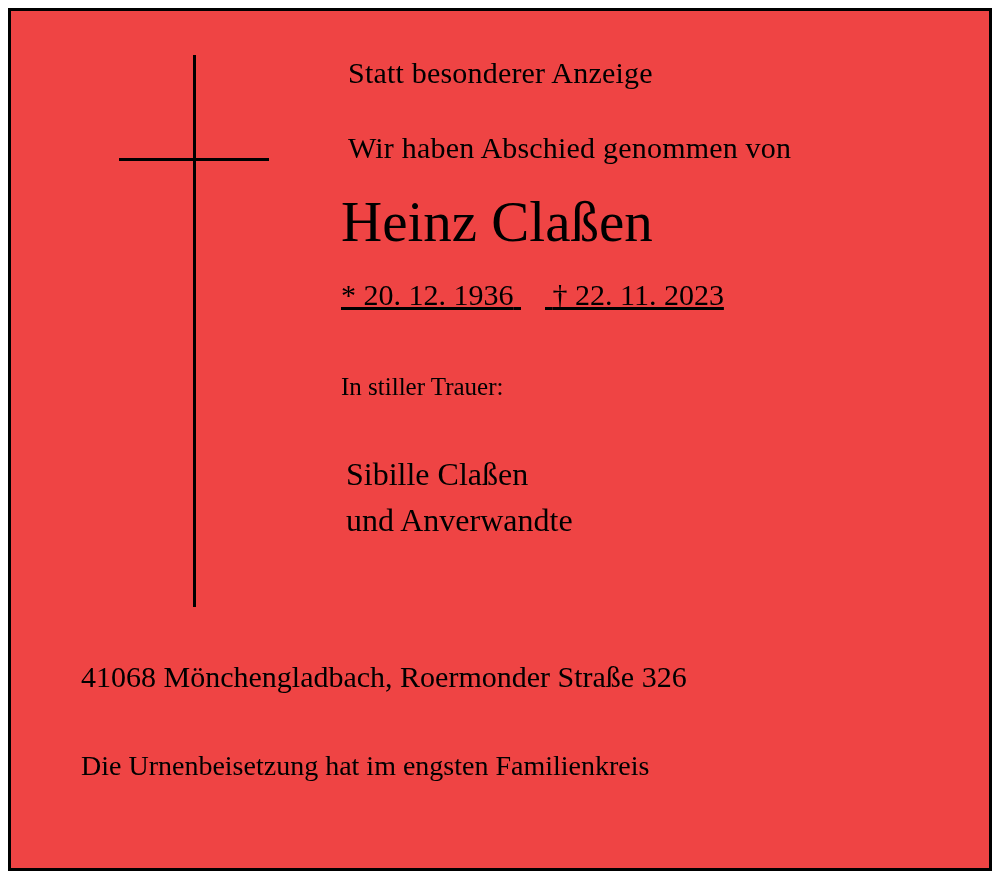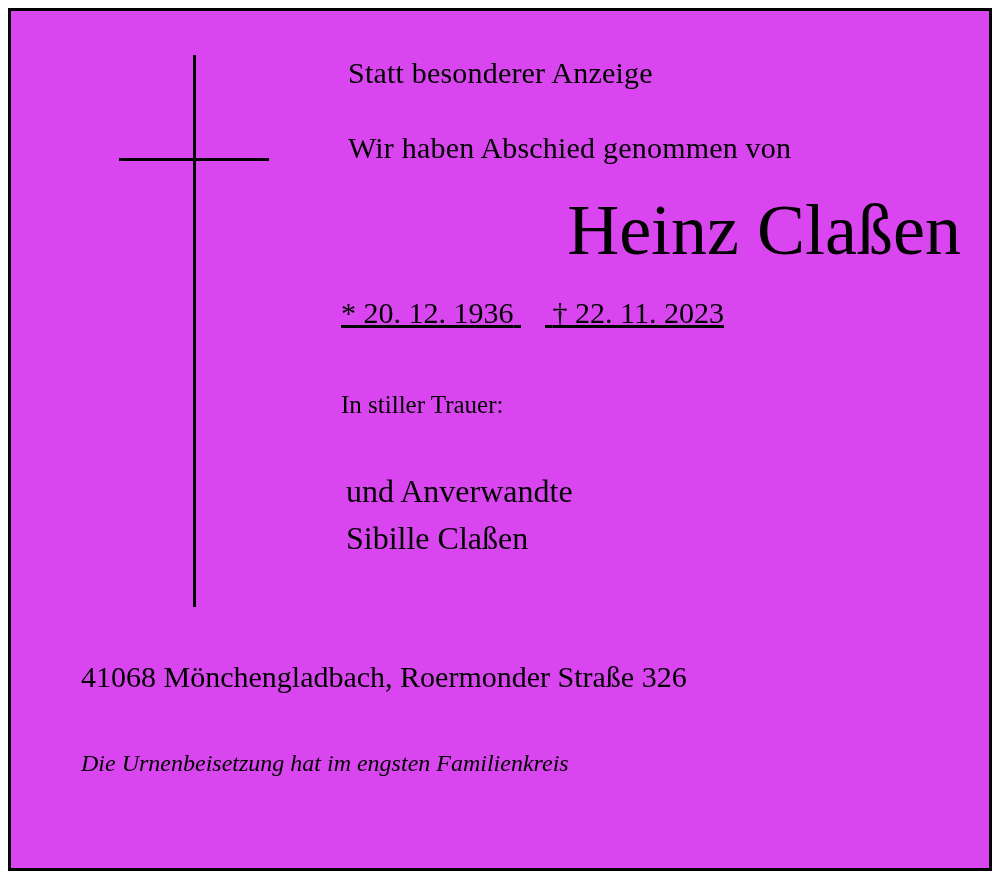--- a/index.html
+++ b/index.html
@@ -21,21 +21,21 @@
     box-sizing: border-box;
     background: #ffffff;
     padding: 8px;
   }
   .frame {
     position: relative;
     width: 100%;
     height: 100%;
     box-sizing: border-box;
     border: 3px solid #000000;
-    background: #d946ef;
+    background: #ef4444;
   }
   .inner {
     position: relative;
     width: 100%;
     height: 100%;
     box-sizing: border-box;
   }
 
   
   .cross {
@@ -77,23 +77,23 @@
   }
   .line-statt {
     margin-left: 7px;
     margin-bottom: 38px;
   }
   .line-abschied {
     margin-left: 7px;
     margin-bottom: 12px;
   }
   .name {
-    font-size: 72px;
+    font-size: 57px;
     line-height: 1.18;
-    text-align: right;
+    text-align: left;
     margin: 22px 0 22px 0;
     white-space: nowrap;
   }
   .dates {
     font-size: 30px;
     line-height: 1.22;
     margin-top: 22px;
     margin-bottom: 58px;
     white-space: nowrap;
     text-decoration: underline;
@@ -122,23 +122,22 @@
     top: 648px;
     width: 880px;
   }
   .address {
     font-size: 30px;
     line-height: 1.22;
     margin-bottom: 50px;
     white-space: nowrap;
   }
   .note {
-    font-size: 24px;
+    font-size: 28px;
     line-height: 1.45;
-    font-style: italic;
   }
   .note div {
     white-space: nowrap;
   }
 </style>
 </head>
 <body>
 
 <div class="obituary">
   <div class="frame">
@@ -153,22 +152,22 @@
         <div class="line-small line-statt">Statt besonderer Anzeige</div>
         <div class="line-small line-abschied">Wir haben Abschied genommen von</div>
         <div class="name">Heinz Claßen</div>
         <div class="dates">
           <span>* 20. 12. 1936</span>
           <span class="gap"></span>
           <span>† 22. 11. 2023</span>
         </div>
         <div class="trauer">In stiller Trauer:</div>
         <div class="survivors">
+          <div>Sibille Claßen</div>
           <div>und Anverwandte</div>
-          <div>Sibille Claßen</div>
         </div>
       </div>
 
       <div class="bottom">
         <div class="address">41068 Mönchengladbach, Roermonder Straße 326</div>
         <div class="note">
           <div>Die Urnenbeisetzung hat im engsten Familienkreis</div>
         </div>
       </div>
 

